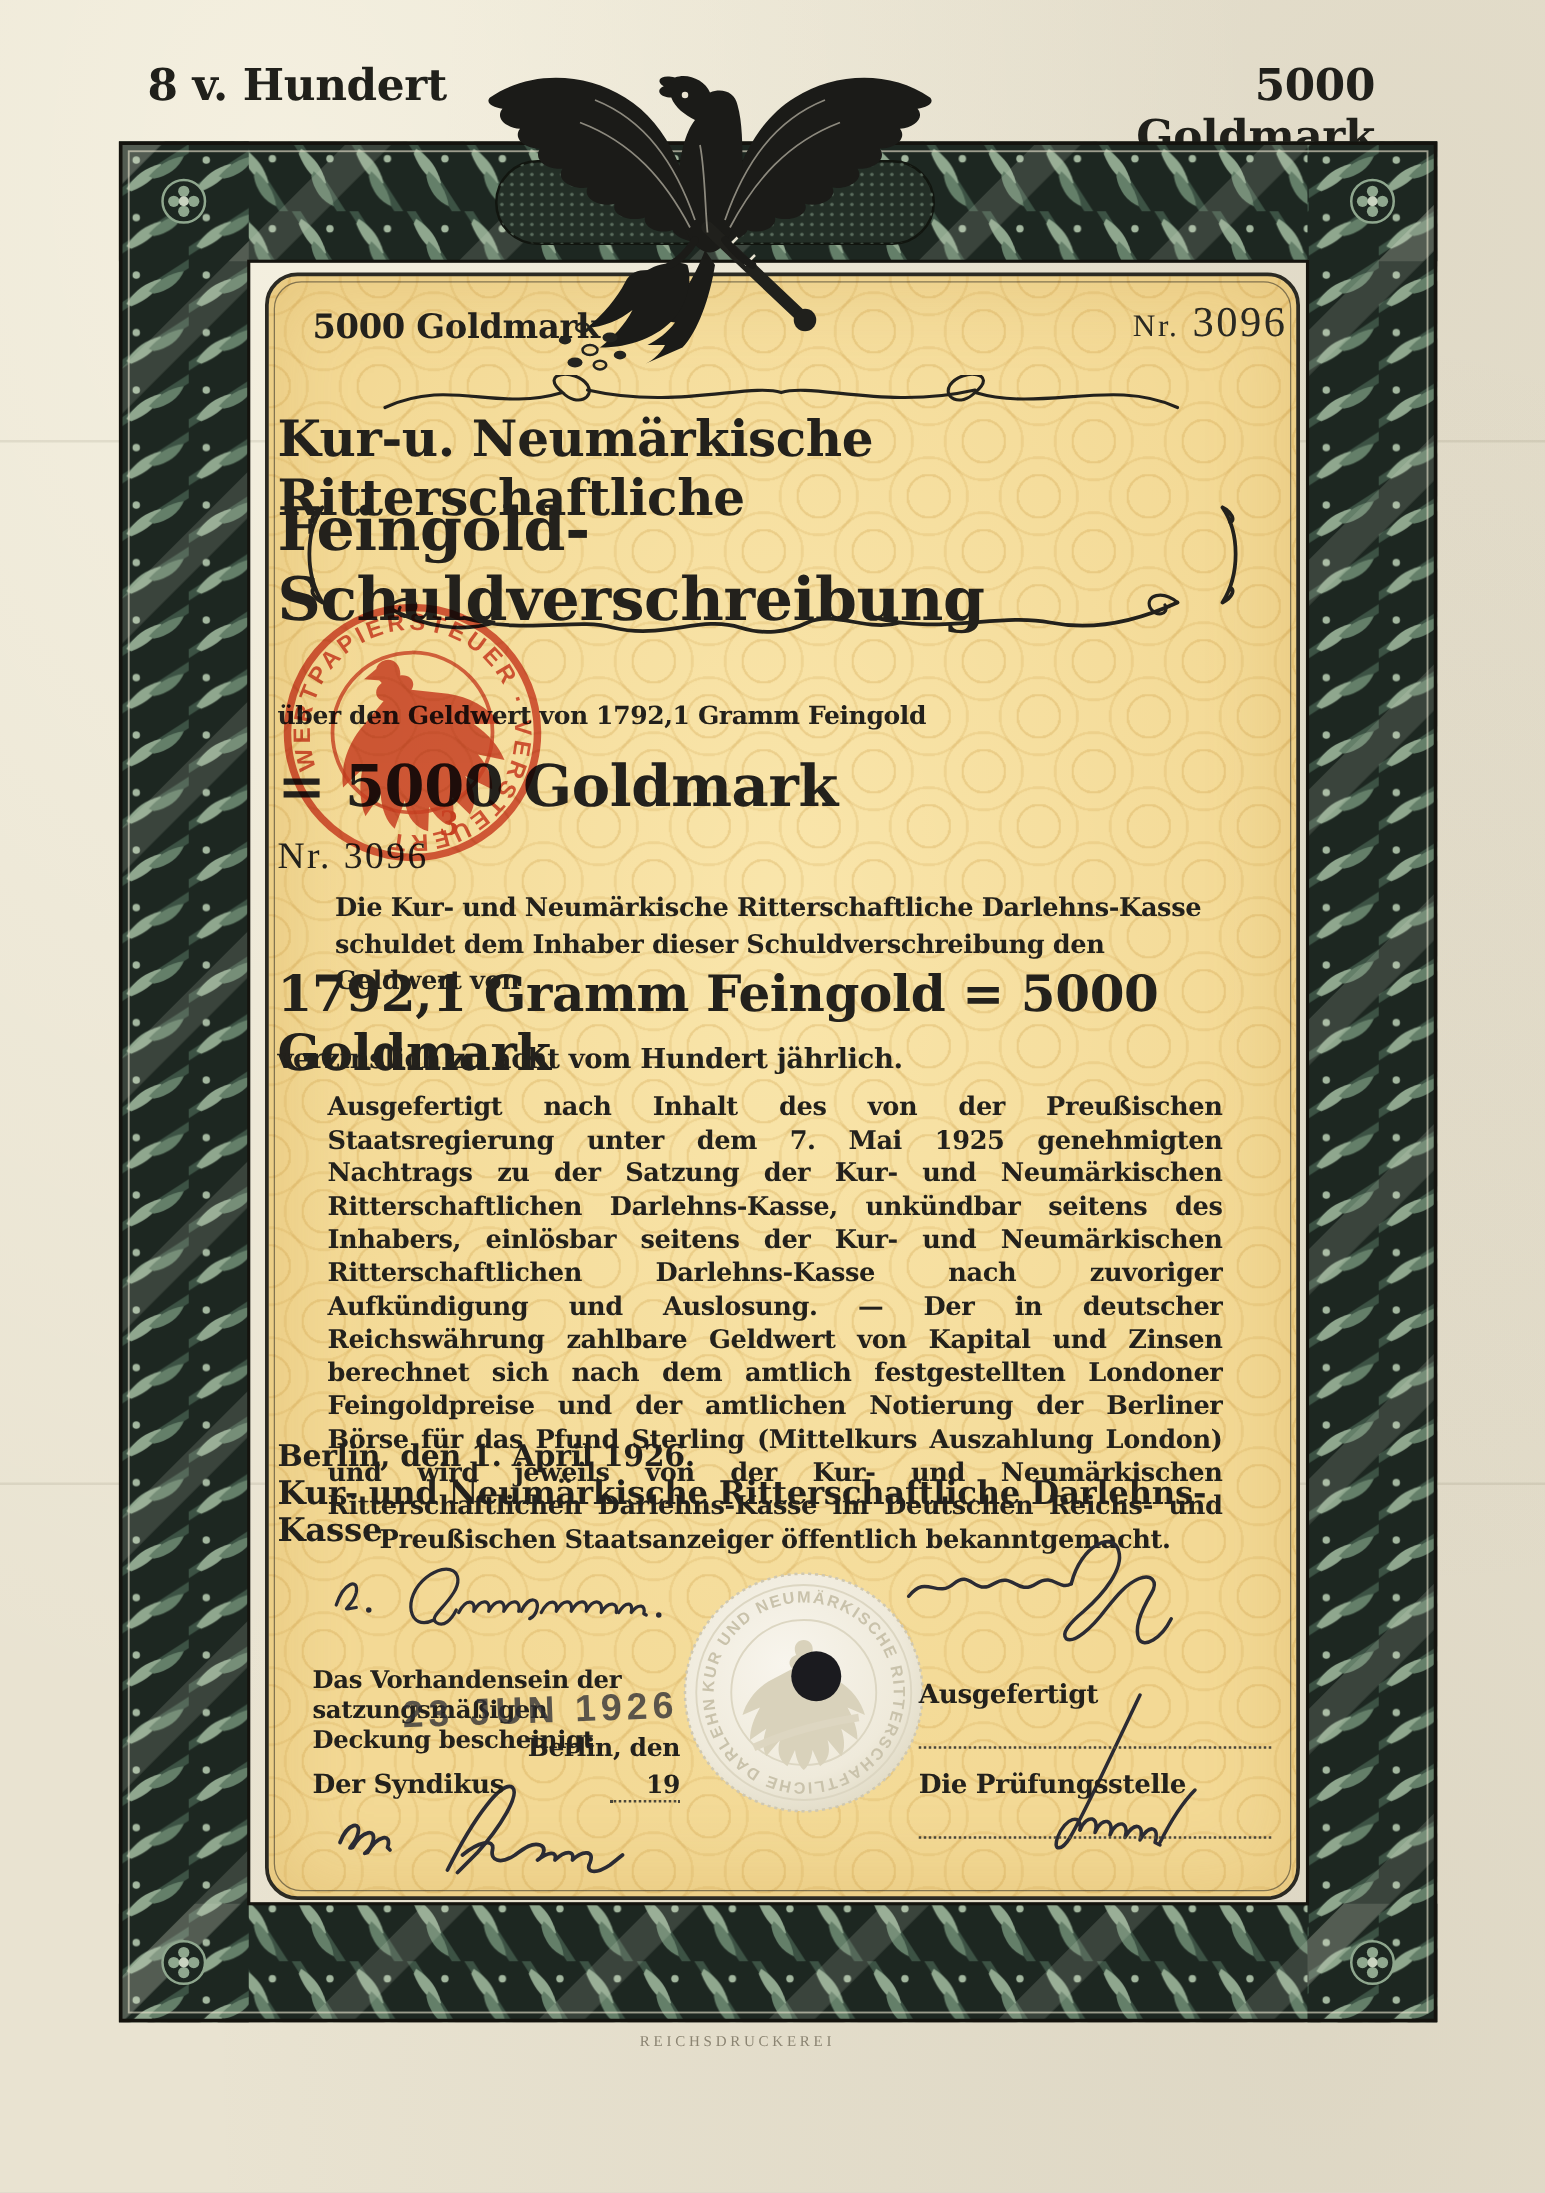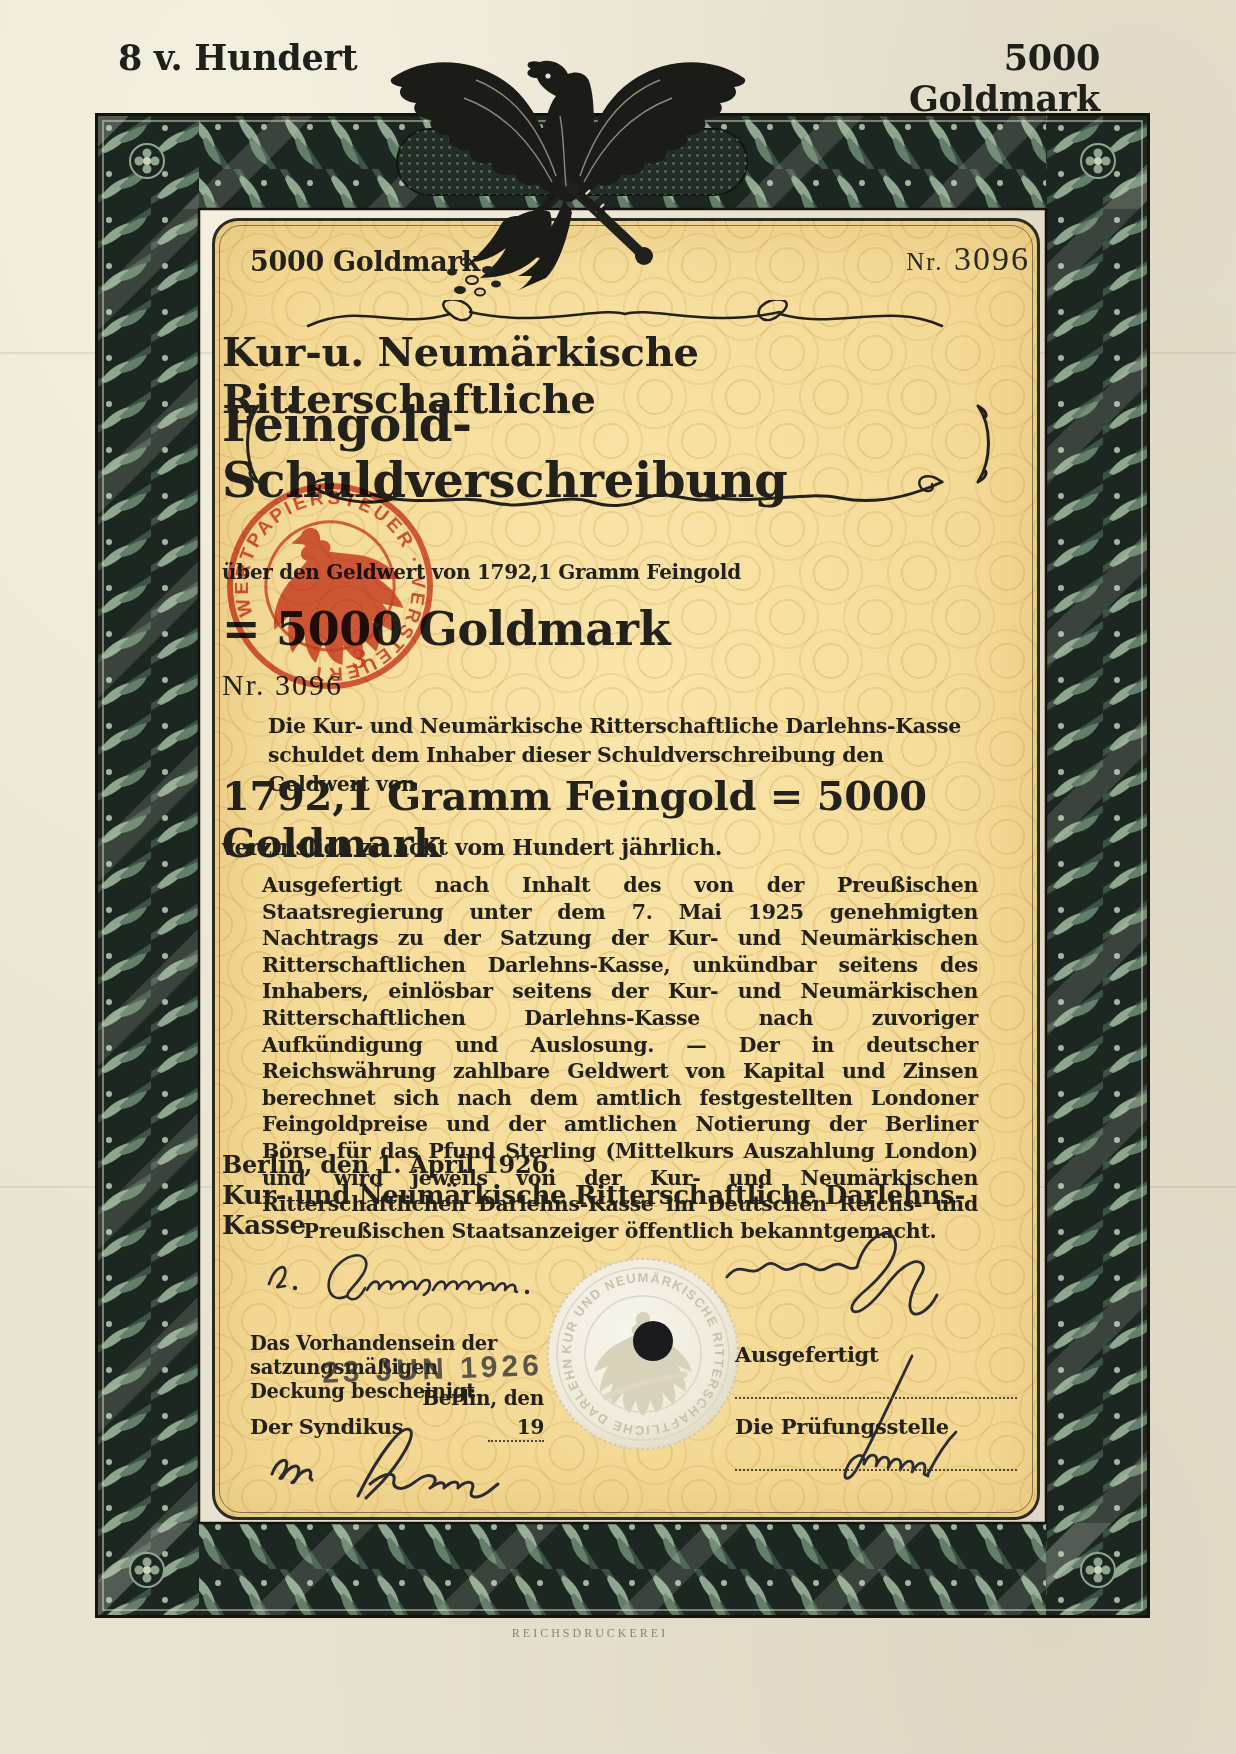--- a/index.html
+++ b/index.html
@@ -10,21 +10,21 @@
       radial-gradient(ellipse at 85% 92%, rgba(120,108,80,.10), transparent 60%),
       radial-gradient(ellipse at 92% 10%, rgba(120,108,80,.08), transparent 50%),
       #e9e3d1;
     font-family:"DejaVu Serif", serif;color:#23211c;
   }
   .crease{position:absolute;left:0;width:100%;height:2px;background:rgba(110,100,78,.12);}
   .fraktur{font-family:"DejaVu Serif", serif;font-weight:700;letter-spacing:-0.3px;}
   .roman{font-family:"Liberation Serif", serif;}
   .abs{position:absolute;}
   .ctr{text-align:left;}
-  .hdr{position:absolute;top:37px;font-size:35px;color:#20201b;}
+  .hdr{position:absolute;top:48px;font-size:35px;color:#20201b;}
   .hdr-left{left:118px;}
   .hdr-right{left:820px;width:280px;text-align:right;}
 
   .frame{position:absolute;left:95px;top:113px;width:1055px;height:1505px;}
   .panel{
     position:absolute;left:212px;top:218px;width:822px;height:1296px;
     border-radius:26px;border:3px solid #2b2a23;
     background-color:#f3d995;
     background-image:
       radial-gradient(circle, transparent 0 16px, rgba(200,150,60,.26) 16px 18px, transparent 18px 30px, rgba(200,150,60,.18) 30px 32px, transparent 32px),

